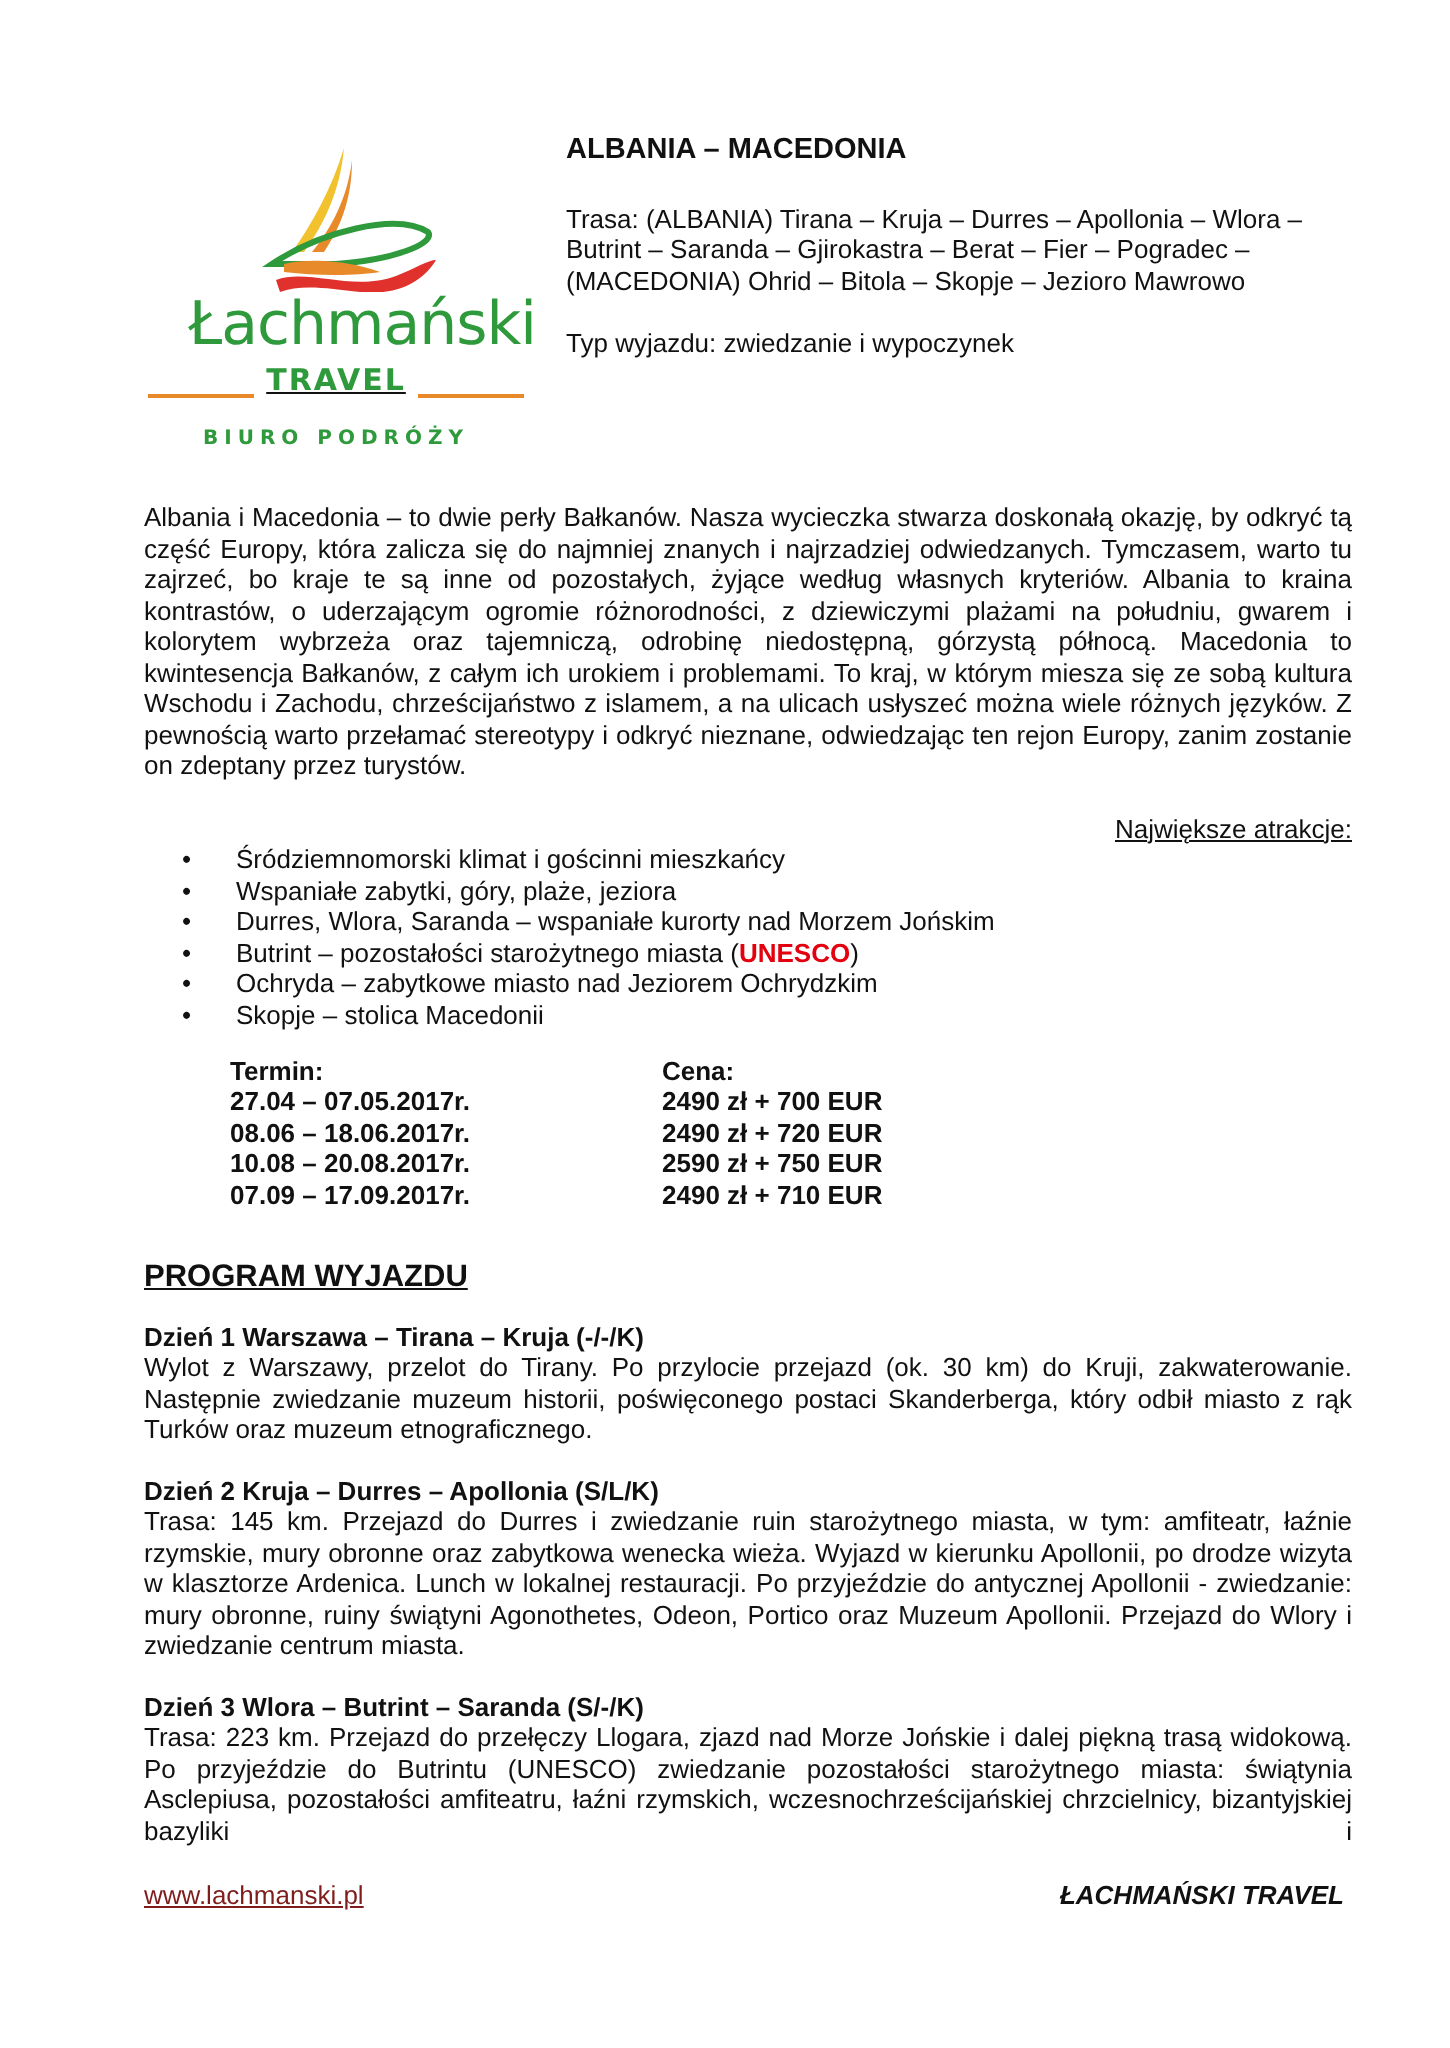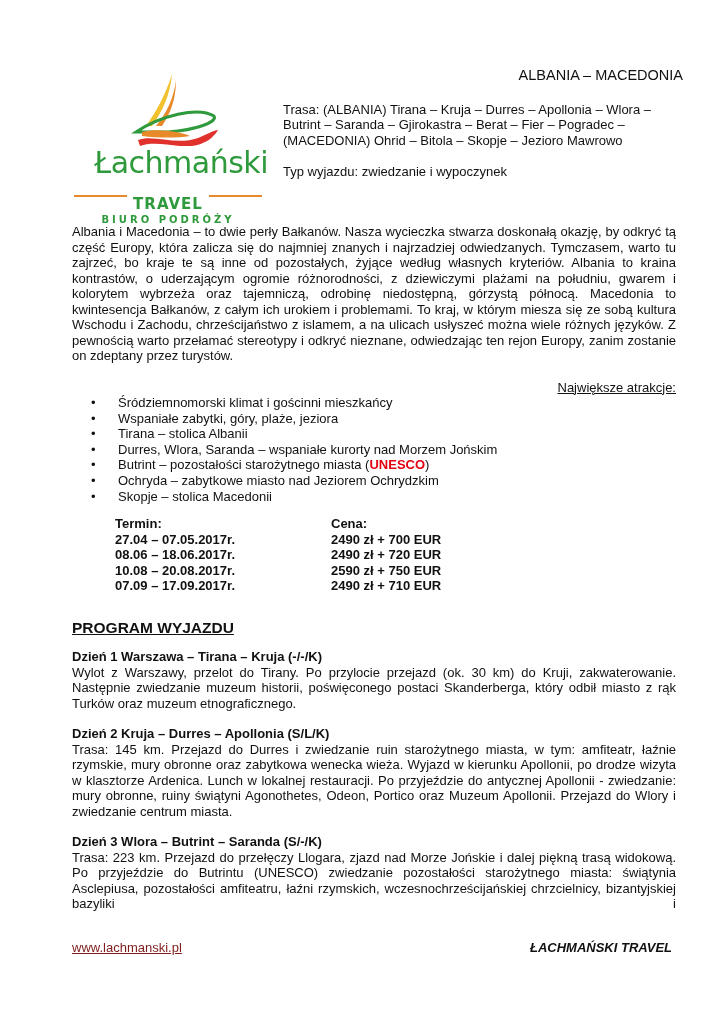--- a/index.html
+++ b/index.html
@@ -8,40 +8,40 @@
     font-family: "Liberation Sans", sans-serif; color: #111;
   }
   .logo { position: absolute; left: 68px; top: 66px; width: 200px; height: 150px; }
   .logo svg { display: block; }
   .logo-name {
     position: absolute; left: 0; top: 80px; width: 200px; text-align: right;
     font-family: "DejaVu Sans", sans-serif; font-weight: normal; color: #2e9a3c;
     font-size: 30px; letter-spacing: -0.5px; line-height: 34px;
   }
   .logo-travel-row {
-    position: absolute; left: 0; top: 129px; width: 200px; height: 20px;
-    display: flex; align-items: flex-start; justify-content: center;
+    position: absolute; left: 0; top: 113px; width: 200px; height: 20px;
+    display: flex; align-items: flex-end; justify-content: center; text-decoration: underline;
   }
   .logo-line { flex: 1; height: 2px; background: #e8892a; margin: 0 6px; }
   .logo-travel {
     font-family: "DejaVu Sans", sans-serif; font-weight: bold; color: #2e9a3c;
     font-size: 15px; letter-spacing: 1px;
   }
   .logo-biuro {
     position: absolute; left: 0; top: 148px; width: 200px; text-align: center;
     font-family: "DejaVu Sans", sans-serif; font-weight: bold; color: #2e9a3c;
     font-size: 10px; letter-spacing: 3px;
   }
 
   .head { position: absolute; left: 283px; top: 68px; width: 400px; font-size: 13px; line-height: 15.5px; }
-  .title { font-weight: normal; font-size: 14.5px; margin: 0 0 18px 0; text-align: right; }
+  .title { font-weight: bold; font-size: 14.5px; margin: 0 0 18px 0; }
   .route b { font-weight: normal; }
   .trip-type { margin-top: 16px; }
 
-  .doc { position: absolute; left: 72px; top: 224px; width: 604px; font-size: 13px; line-height: 15.5px; }
+  .doc { position: absolute; left: 72px; top: 251px; width: 604px; font-size: 13px; line-height: 15.5px; }
   .justify { text-align: justify; margin: 0; }
   .u { text-decoration: underline; text-align: right; }
   .attr-title { margin-top: 16px; }
   ul.attr { margin: 0; padding: 0 0 0 46px; list-style: none; }
   ul.attr li { position: relative; line-height: 15.6px; }
   ul.attr li::before { content: "•"; position: absolute; left: -27px; }
   .red { color: #e3000f; font-weight: bold; }
 
   .terms { margin: 12px 0 0 43px; font-weight: bold; font-size: 13px; line-height: 15.5px; }
   .terms-row { display: flex; }
@@ -87,21 +87,20 @@
   <div class="trip-type">Typ wyjazdu: zwiedzanie i wypoczynek</div>
 </div>
 
 <div class="doc">
   <p class="justify">Albania i Macedonia – to dwie perły Bałkanów. Nasza wycieczka stwarza doskonałą okazję, by odkryć tą część Europy, która zalicza się do najmniej znanych i najrzadziej odwiedzanych. Tymczasem, warto tu zajrzeć, bo kraje te są inne od pozostałych, żyjące według własnych kryteriów. Albania to kraina kontrastów, o uderzającym ogromie różnorodności, z dziewiczymi plażami na południu, gwarem i kolorytem wybrzeża oraz tajemniczą, odrobinę niedostępną, górzystą północą. Macedonia to kwintesencja Bałkanów, z całym ich urokiem i problemami. To kraj, w którym miesza się ze sobą kultura Wschodu i Zachodu, chrześcijaństwo z islamem, a na ulicach usłyszeć można wiele różnych języków. Z pewnością warto przełamać stereotypy i odkryć nieznane, odwiedzając ten rejon Europy, zanim zostanie on zdeptany przez turystów.</p>
 
   <div class="attr-title u">Największe atrakcje:</div>
   <ul class="attr">
     <li><span>Śródziemnomorski klimat i gościnni mieszkańcy</span></li>
     <li><span>Wspaniałe zabytki, góry, plaże, jeziora</span></li>
-    <li><span>Tirana – stolica Albanii</span></li>
     <li><span>Durres, Wlora, Saranda – wspaniałe kurorty nad Morzem Jońskim</span></li>
     <li><span>Butrint – pozostałości starożytnego miasta (</span><span class="red">UNESCO</span><span>)</span></li>
     <li><span>Ochryda – zabytkowe miasto nad Jeziorem Ochrydzkim</span></li>
     <li><span>Skopje – stolica Macedonii</span></li>
   </ul>
 
   <div class="terms">
     <div class="terms-row">
       <span class="c1">Termin:</span>
       <span>Cena:</span>

